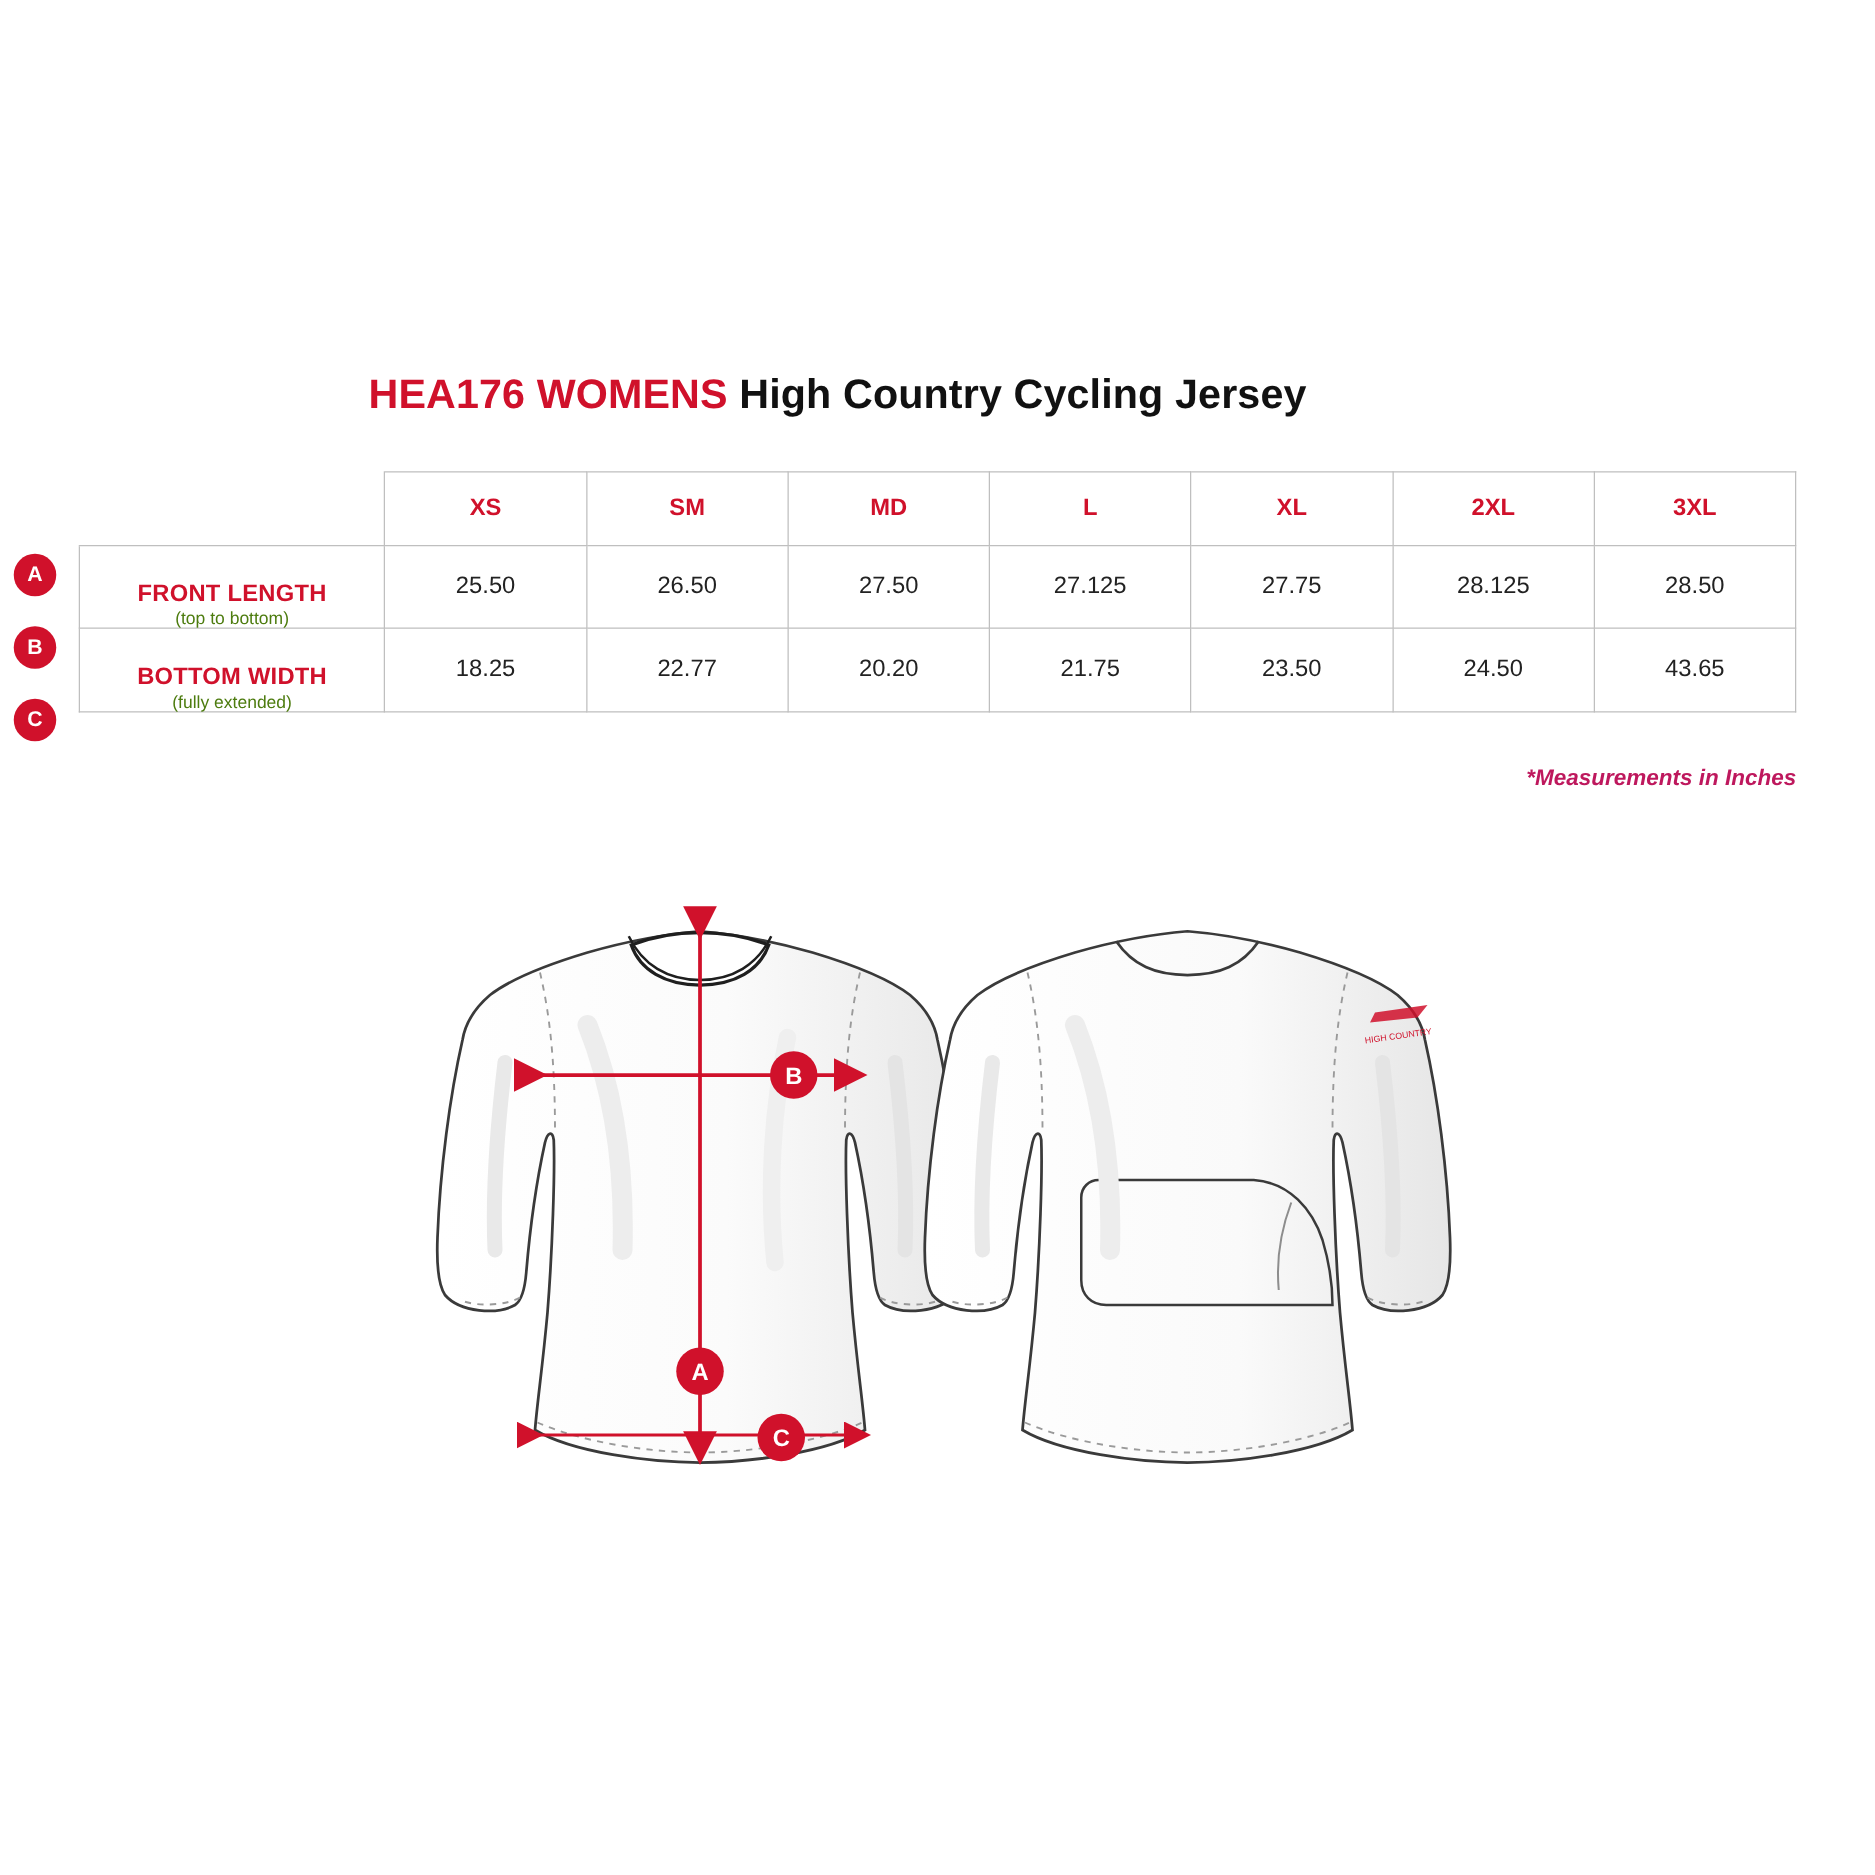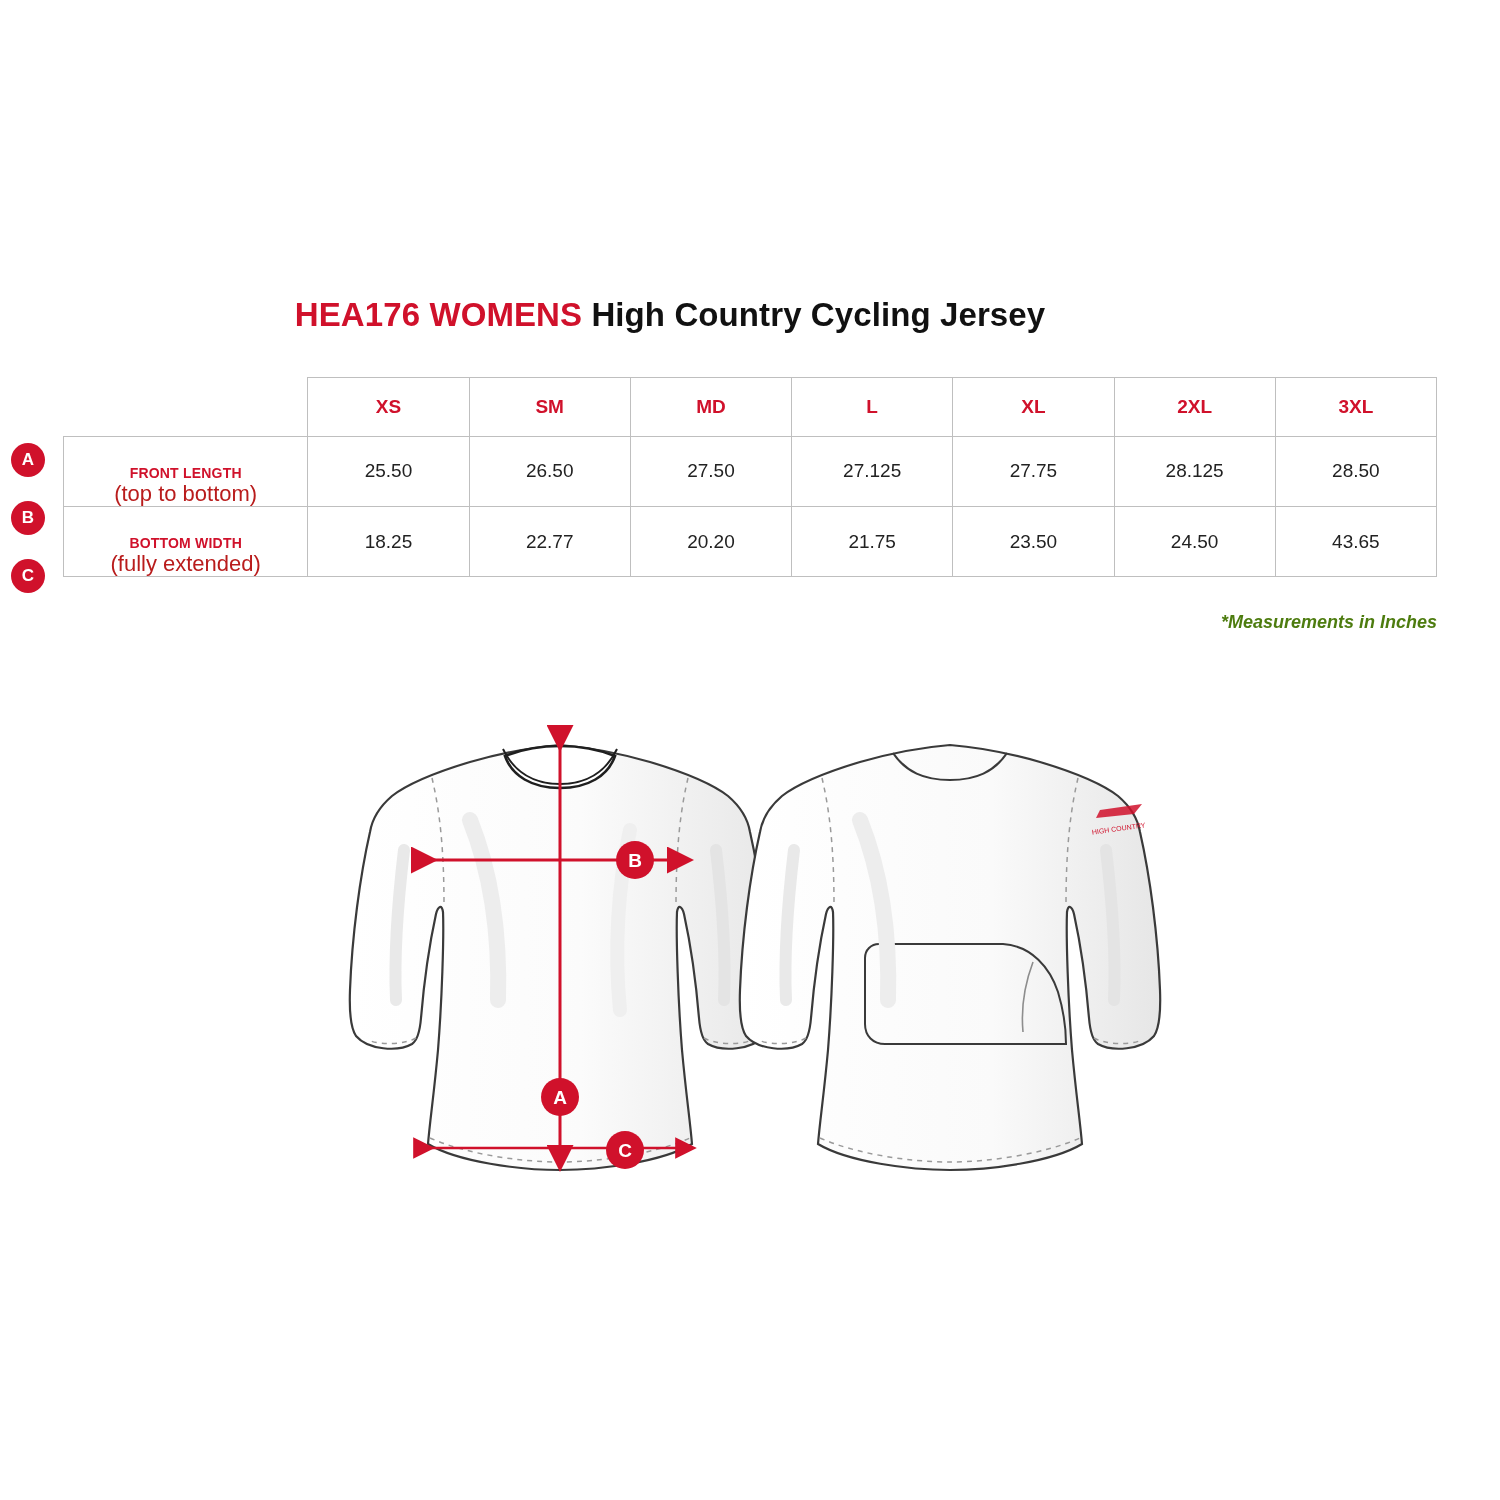--- a/index.html
+++ b/index.html
@@ -69,28 +69,28 @@
     background: #ffffff;
   }
   td.label-cell {
     text-align: left;
     padding: 6px 0 6px 14px;
     line-height: 1.15;
   }
   td.label-cell .lbl-main {
     color: #d0112b;
     font-weight: bold;
-    font-size: 14px;
+    font-size: 19px;
     display: block;
     letter-spacing: 0.2px;
     margin-top: 28px;
   }
   td.label-cell .lbl-sub {
-    color: #b91c1c;
-    font-size: 22px;
+    color: #4d7c0f;
+    font-size: 14px;
     display: block;
     font-weight: normal;
   }
   .first-col { width: 244px; }
   .data-col { width: 161px; }
 
   
   .bullet {
     position: absolute;
     left: 11px;
@@ -109,21 +109,21 @@
   #bullet-b { top: 501px; }
   #bullet-c { top: 559px; }
 
   .footnote {
     position: absolute;
     right: 63px;
     top: 612px;
     font-size: 18px;
     font-style: italic;
     font-weight: bold;
-    color: #4d7c0f;
+    color: #be185d;
   }
 
   
   .illustration {
     position: absolute;
     left: 0;
     top: 700px;
     width: 1500px;
     height: 560px;
   }

